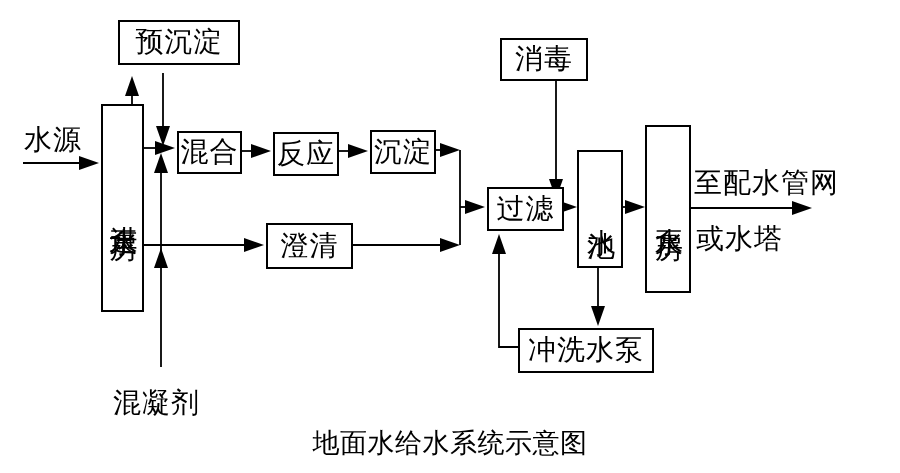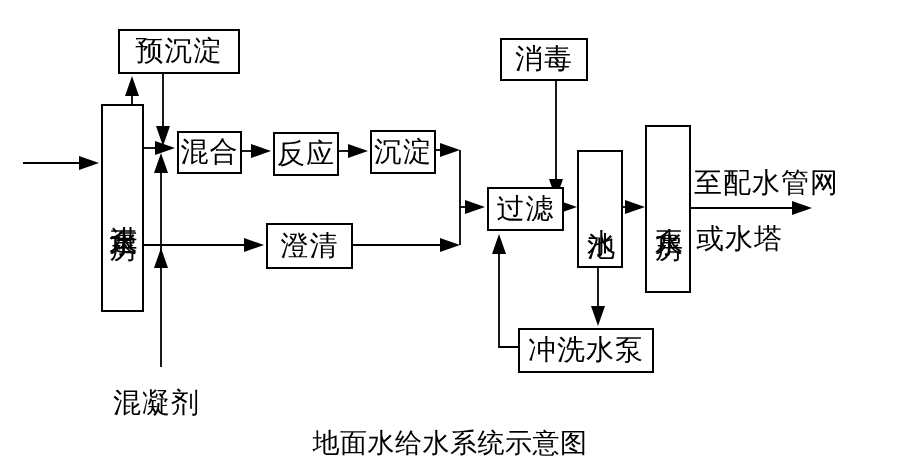--- a/index.html
+++ b/index.html
@@ -96,21 +96,21 @@
     <g>
       <line x1="598" y1="267" x2="598" y2="308"></line>
       <polygon points="598,326 591,306 605,306" stroke="none"></polygon>
     </g>
     <g>
       <polyline points="518,347 499,347 499,254" fill="none"></polyline>
       <polygon points="499,234 492,254 506,254" stroke="none"></polygon>
     </g>
   </svg>
 
-  <div class="box" style="left:118px;top:29px;width:122px;height:45px;">预沉淀</div>
+  <div class="box" style="left:118px;top:20px;width:122px;height:45px;">预沉淀</div>
 
   <div class="box vbox" style="left:101px;top:104px;width:43px;height:208px;">进水泵房</div>
 
   <div class="box" style="left:177px;top:131px;width:65px;height:43px;">混合</div>
 
   <div class="box" style="left:273px;top:132px;width:66px;height:44px;">反应</div>
 
   <div class="box" style="left:370px;top:130px;width:66px;height:44px;">沉淀</div>
 
   <div class="box" style="left:266px;top:223px;width:87px;height:46px;">澄清</div>
@@ -118,20 +118,21 @@
   <div class="box" style="left:500px;top:30px;width:88px;height:43px;margin-top:8px;">消毒</div>
 
   <div class="box" style="left:487px;top:187px;width:77px;height:44px;">过滤</div>
 
   <div class="box vbox" style="left:577px;top:150px;width:46px;height:118px;">水池</div>
 
   <div class="box vbox" style="left:645px;top:125px;width:46px;height:168px;">水泵房</div>
 
   <div class="box" style="left:518px;top:328px;width:136px;height:45px;">冲洗水泵</div>
 
+  <div class="lbl" style="left:24px;top:121px;">水源</div>
 
   <div class="lbl" style="left:113px;top:372px;margin-top:12px;">混凝剂</div>
 
   <div class="lbl" style="left:694px;top:164px;">至配水管网</div>
 
   <div class="lbl" style="left:696px;top:220px;">或水塔</div>
 
   <div class="lbl title" style="left:300px;top:425px;width:300px;">地面水给水系统示意图</div>
 
 </div>

